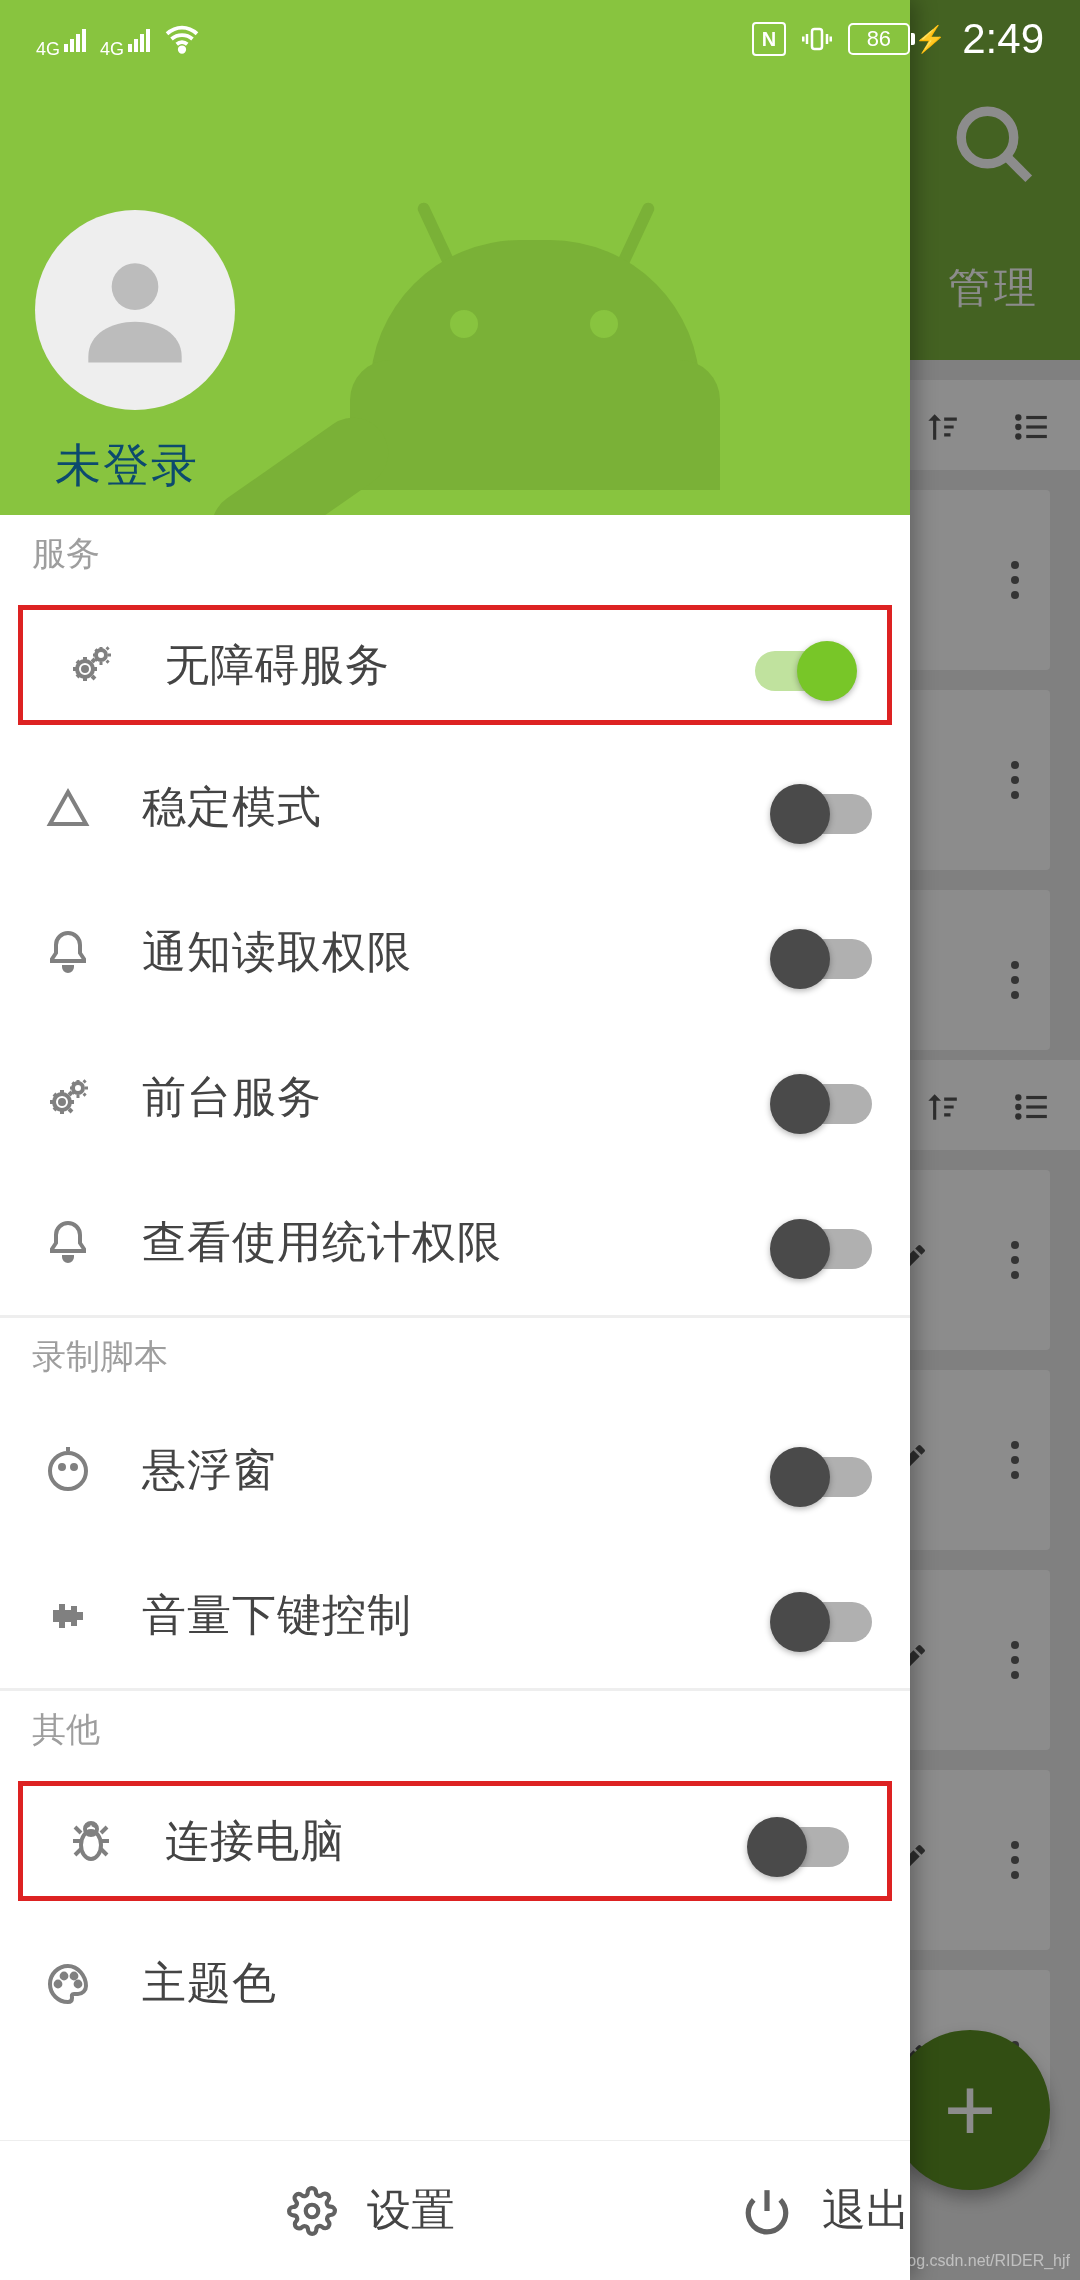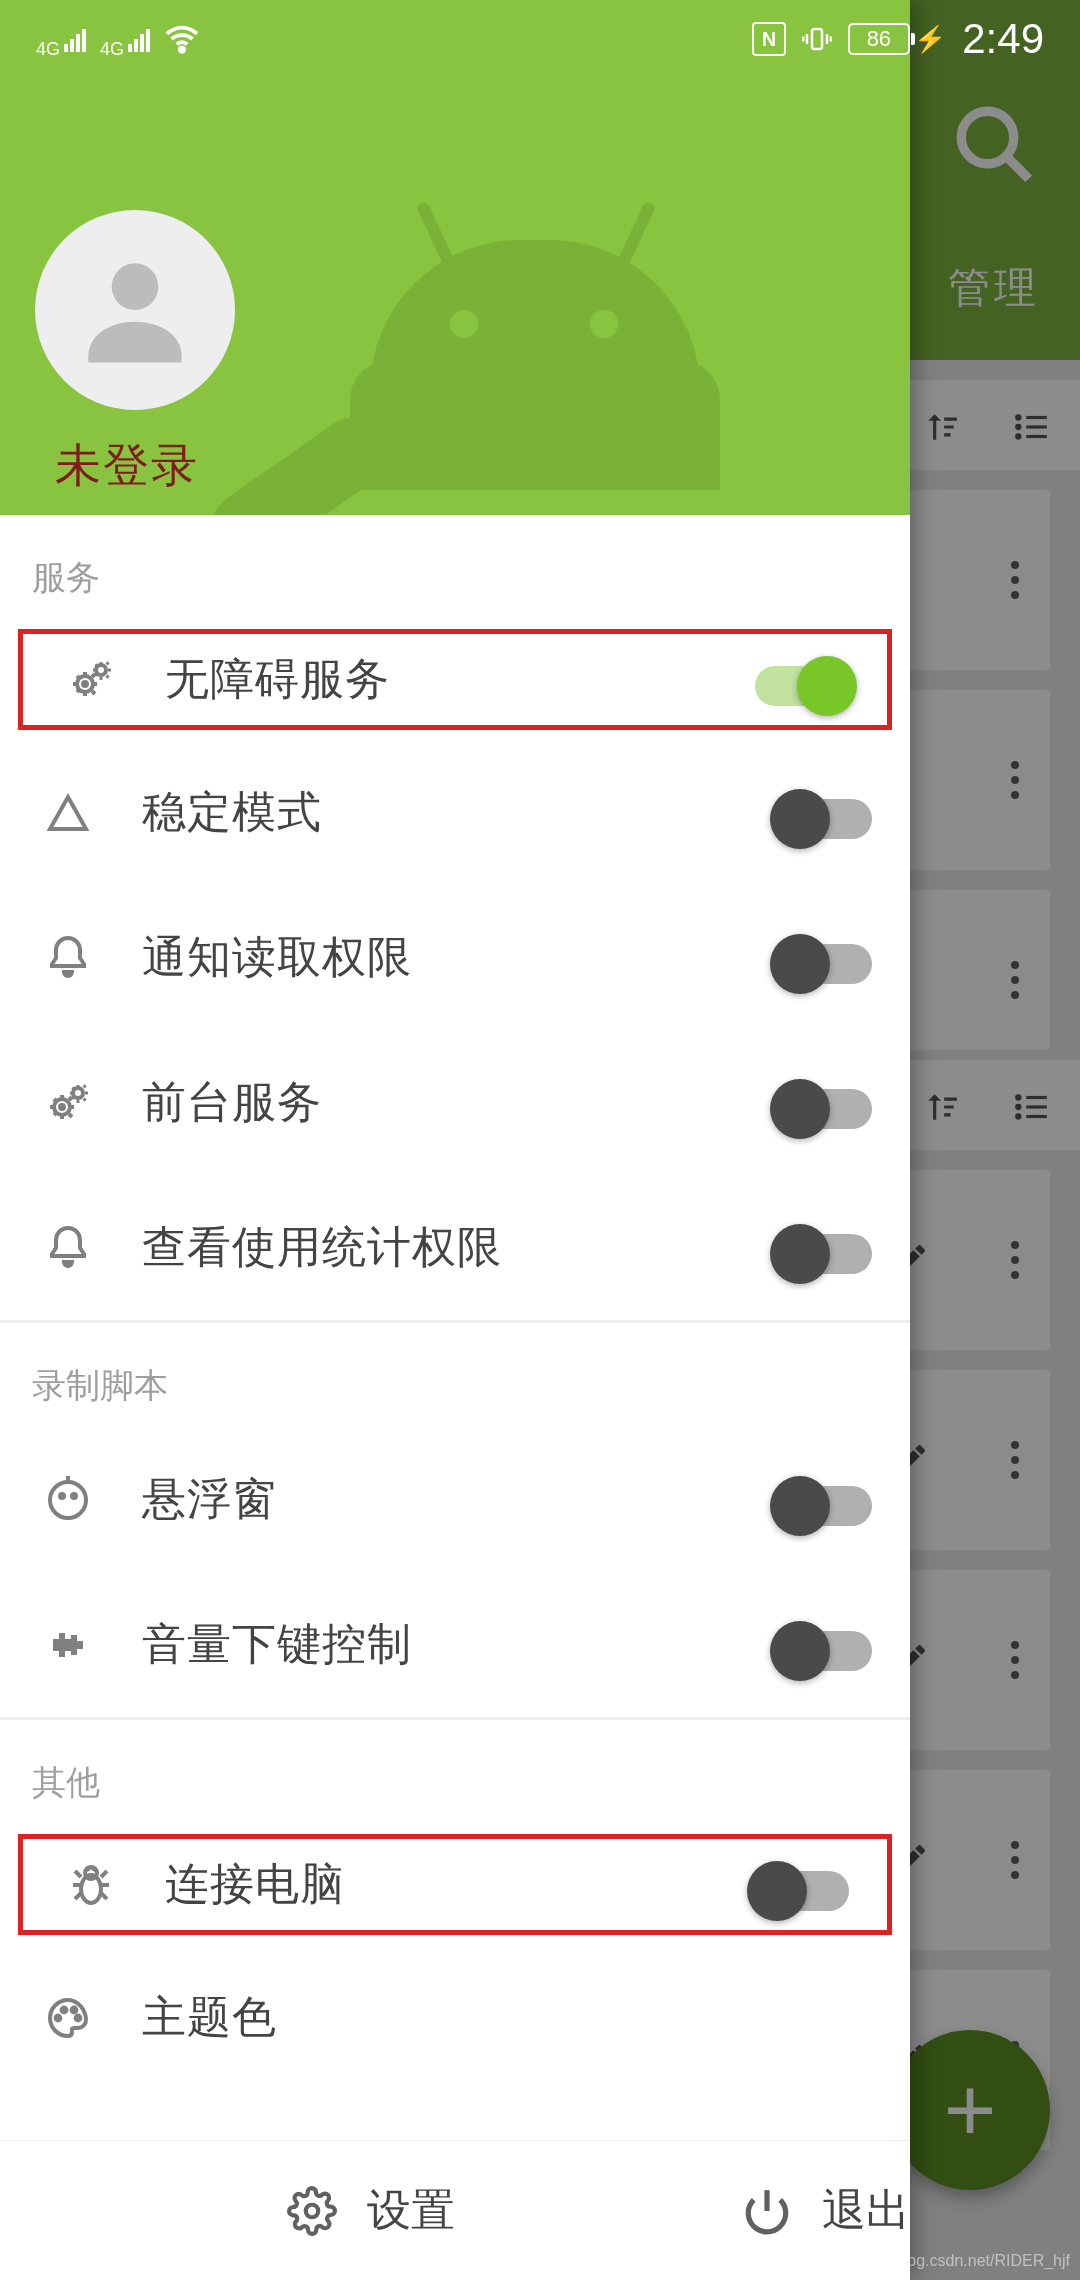--- a/index.html
+++ b/index.html
@@ -30,52 +30,52 @@
   .android-deco .body { position:absolute; left:120px; top:230px; width:370px; height:130px; background:#7ab137; border-radius:40px 40px 0 0; }
   .android-deco .head { position:absolute; left:140px; top:110px; width:330px; height:150px; background:#7ab137; border-radius:160px 160px 0 0; }
   .android-deco .eye1,.android-deco .eye2 { position:absolute; top:180px; width:28px; height:28px; background:#88c43f; border-radius:50%; }
   .android-deco .eye1 { left:220px; } .android-deco .eye2 { left:360px; }
   .android-deco .arm1 { position:absolute; left:35px; top:260px; width:70px; height:200px; background:#7ab137; border-radius:35px; transform:rotate(55deg); }
   .android-deco .ant1,.android-deco .ant2 { position:absolute; top:70px; width:12px; height:70px; background:#7ab137; border-radius:6px; }
   .android-deco .ant1 { left:200px; transform:rotate(-25deg); }
   .android-deco .ant2 { left:400px; transform:rotate(25deg); }
   .avatar { position:absolute; left:35px; top:210px; width:200px; height:200px; background:#eee; border-radius:50%; display:flex; align-items:center; justify-content:center; }
   .avatar svg { width:140px; height:140px; fill:#bcbcbc; }
-  .login-label { position:absolute; left:55px; top:435px; color:#7f1d1d; font-size:46px; letter-spacing:2px; }
+  .login-label { position:absolute; left:55px; top:435px; color:#0c4a6e; font-size:46px; letter-spacing:2px; }
 
   .status-bar { position:absolute; top:0; left:0; width:100%; height:78px; display:flex; align-items:center; color:#fff; font-size:30px; padding:0 36px; z-index:30; }
   .status-bar .left { display:flex; align-items:center; gap:14px; }
   .status-bar .right { margin-left:auto; display:flex; align-items:center; gap:16px; }
   .status-bar .time { font-size:42px; font-weight:400; }
   .sig { display:flex; align-items:flex-end; gap:2px; height:26px; }
   .sig span { width:4px; background:#fff; }
   .sig span:nth-child(1){height:8px;} .sig span:nth-child(2){height:13px;}
   .sig span:nth-child(3){height:18px;} .sig span:nth-child(4){height:23px;}
   .sg { display:flex; align-items:center; gap:4px; }
   .sg .lbl { font-size:18px; position:relative; top:-10px;margin-top:40px; }
   .wifi-ic { width:36px; height:36px; }
   .nfc-ic { width:34px; height:34px; border:2.5px solid #fff; border-radius:4px; display:flex; align-items:center; justify-content:center; font-size:20px; font-weight:bold; }
   .vib-ic { width:30px; height:30px; }
   .batt { display:flex; align-items:center; gap:4px; }
   .batt-shell { width:62px; height:32px; border:2.5px solid #fff; border-radius:5px; position:relative; display:flex; align-items:center; justify-content:center; font-size:22px; }
   .batt-shell::after { content:""; position:absolute; right:-7px; top:8px; width:4px; height:12px; background:#fff; border-radius:0 2px 2px 0; }
   .bolt { font-size:26px; }
 
   .drawer-body { flex:1; overflow:hidden; }
-  .section-title { padding:40px 32px 18px; font-size:34px; color:#9e9e9e; }
+  .section-title { padding:16px 32px 18px; font-size:34px; color:#9e9e9e; }
   .divider { height:3px; background:#eee; }
   .item { display:flex; align-items:center; height:145px; padding:0 30px 0 44px; }
   .item .ic { width:48px; height:48px; color:#808080; flex:none; }
   .item .lbl { margin-left:50px; font-size:44px; color:#444; flex:1; letter-spacing:1px; }
   .switch { width:110px; height:48px; position:relative; }
   .switch .track { position:absolute; left:8px; top:10px; width:94px; height:40px; background:#b0b0b0; border-radius:20px; }
   .switch .thumb { position:absolute; left:0; top:0; width:60px; height:60px; border-radius:50%; background:#4a4a4a; box-shadow:0 2px 6px rgba(0,0,0,0.3); }
   .switch.on .track { background:#c0e29e; }
   .switch.on .thumb { background:#78c628; left:50px; }
-  .hl { border:5px solid #d22; margin:10px 18px; height:101px; }
+  .hl { border:5px solid #d22; margin:10px 18px; height:120px; }
   .hl .item { height:100%; }
 
   .drawer-footer { height:140px; display:flex; border-top:1px solid #eee; background:#fff; }
   .drawer-footer .fbtn { flex:1; display:flex; align-items:center; justify-content:flex-end; gap:30px; }
   .drawer-footer .fic { width:50px; height:50px; color:#616161; }
   .drawer-footer .flbl { font-size:44px; color:#444; }
 
   svg { display:block; }
   .dots-svg circle { fill:#606060; }
 </style>

